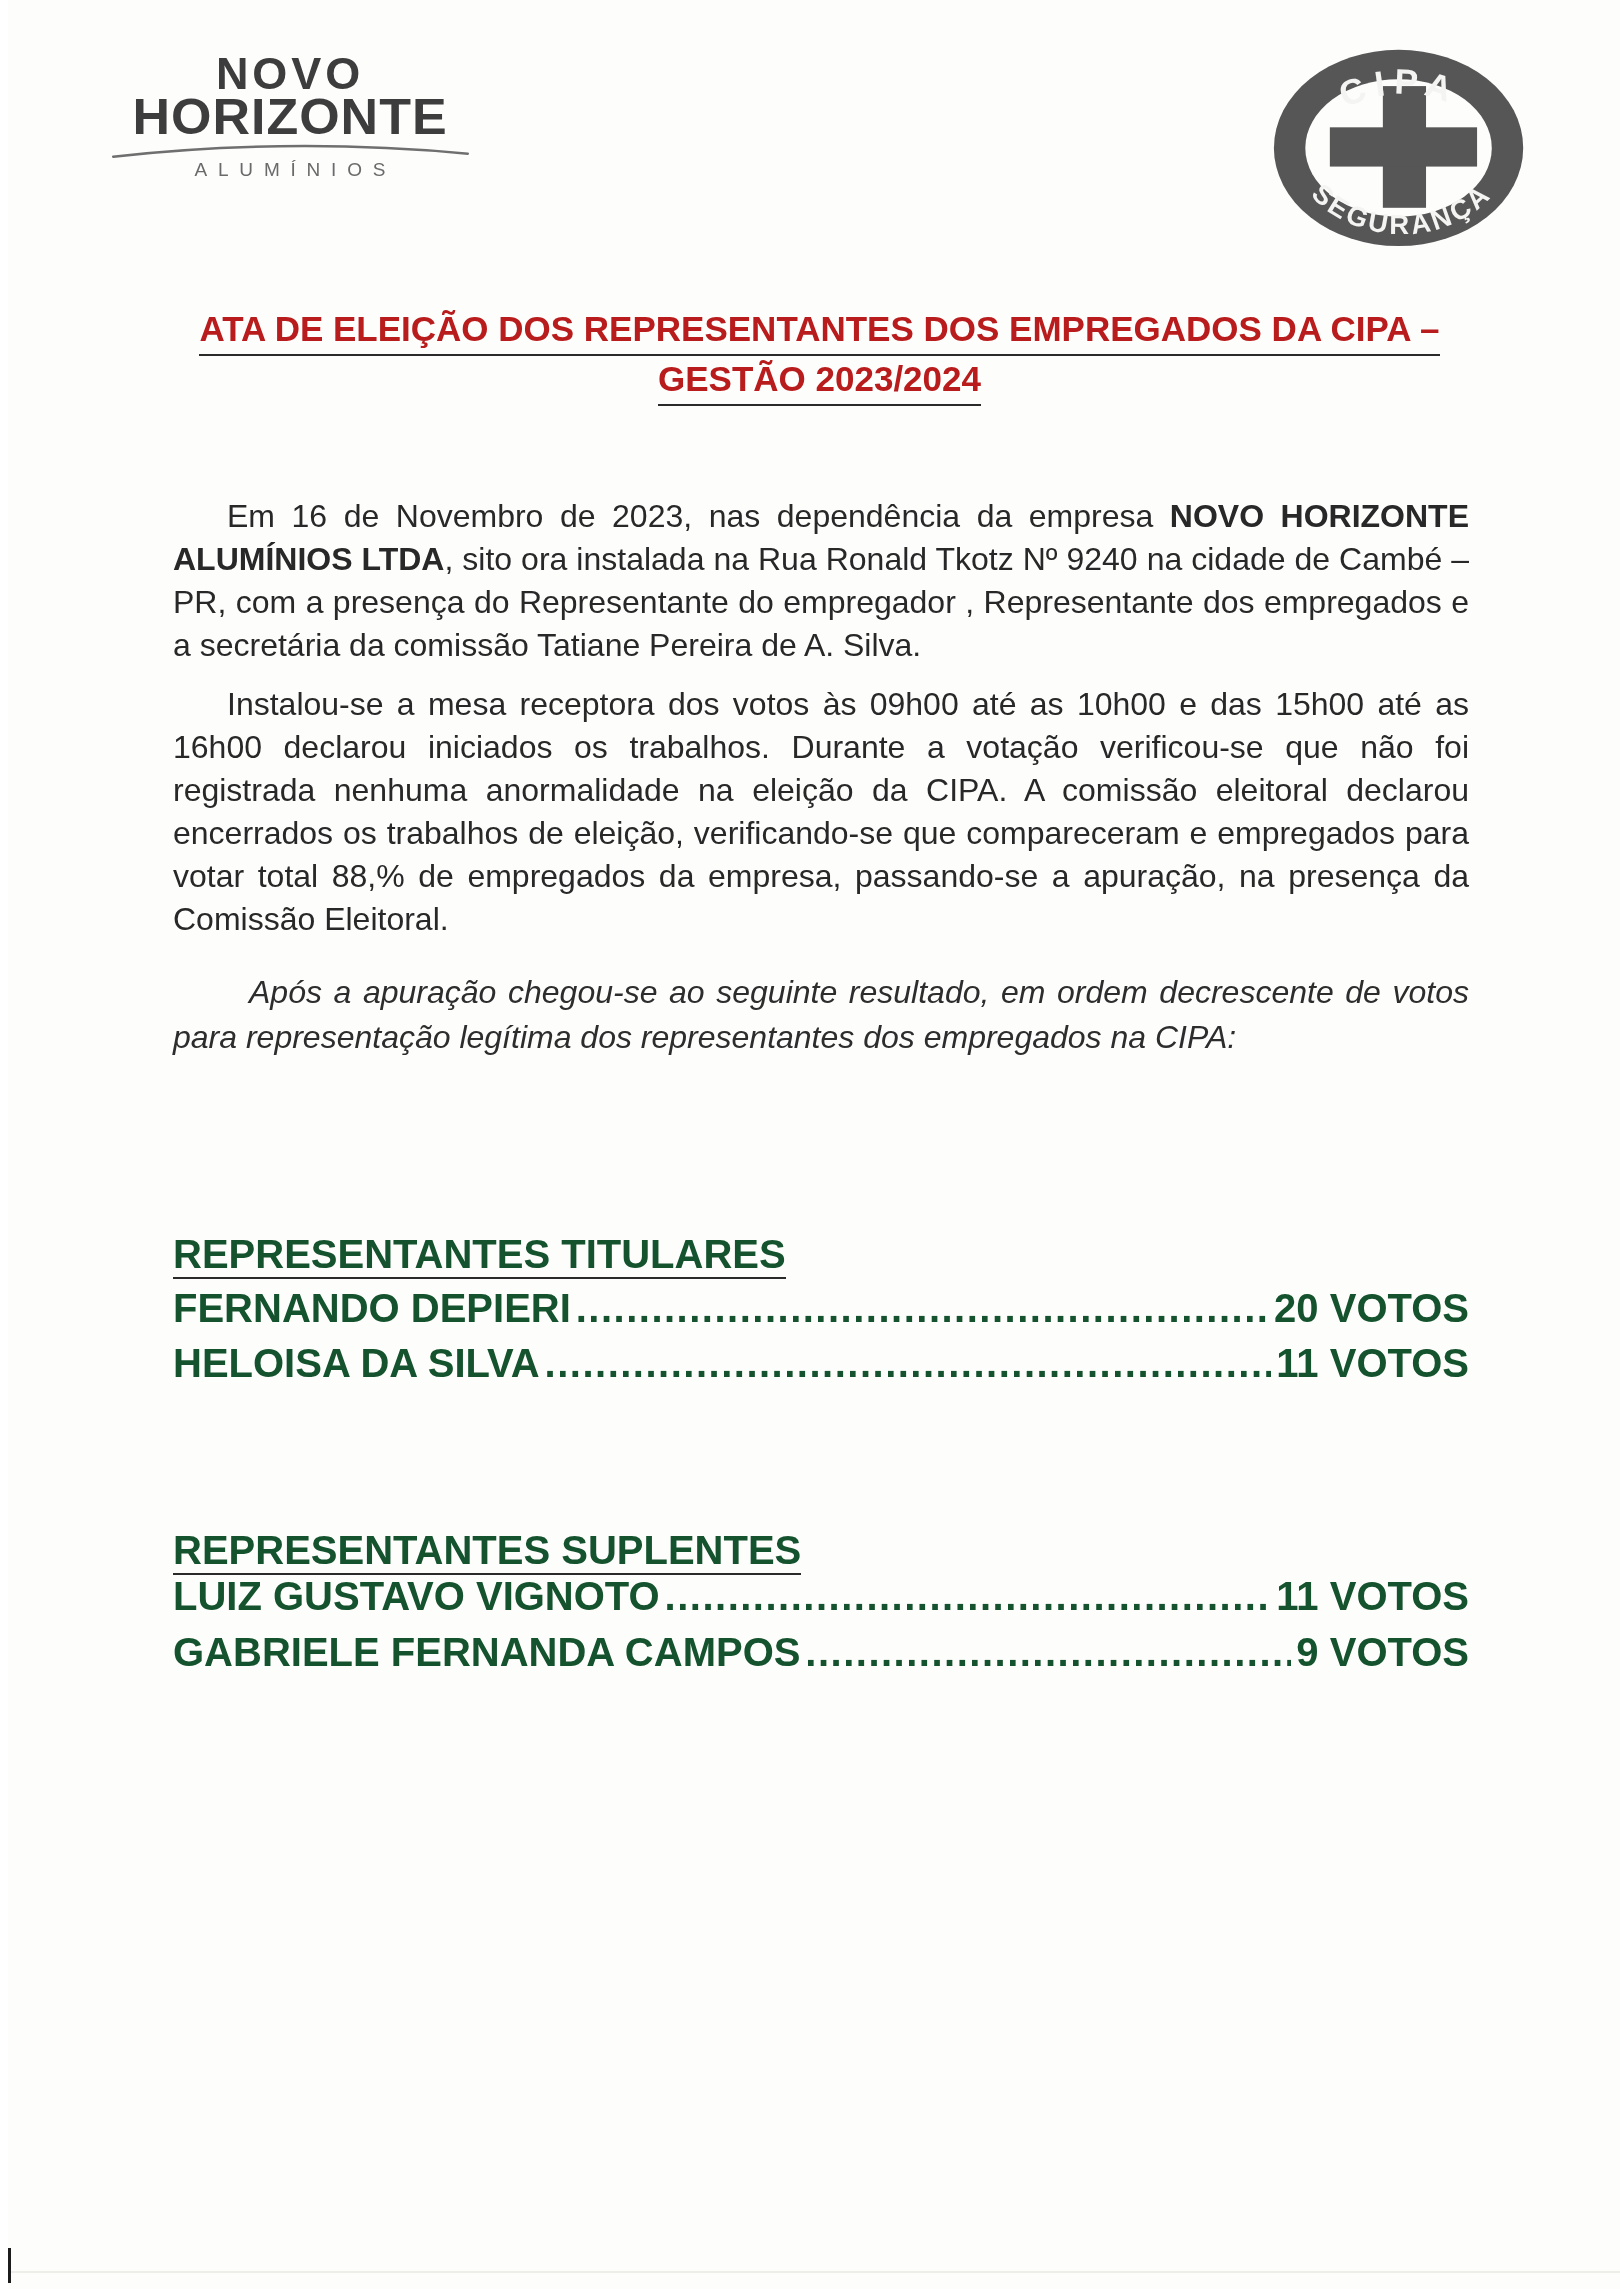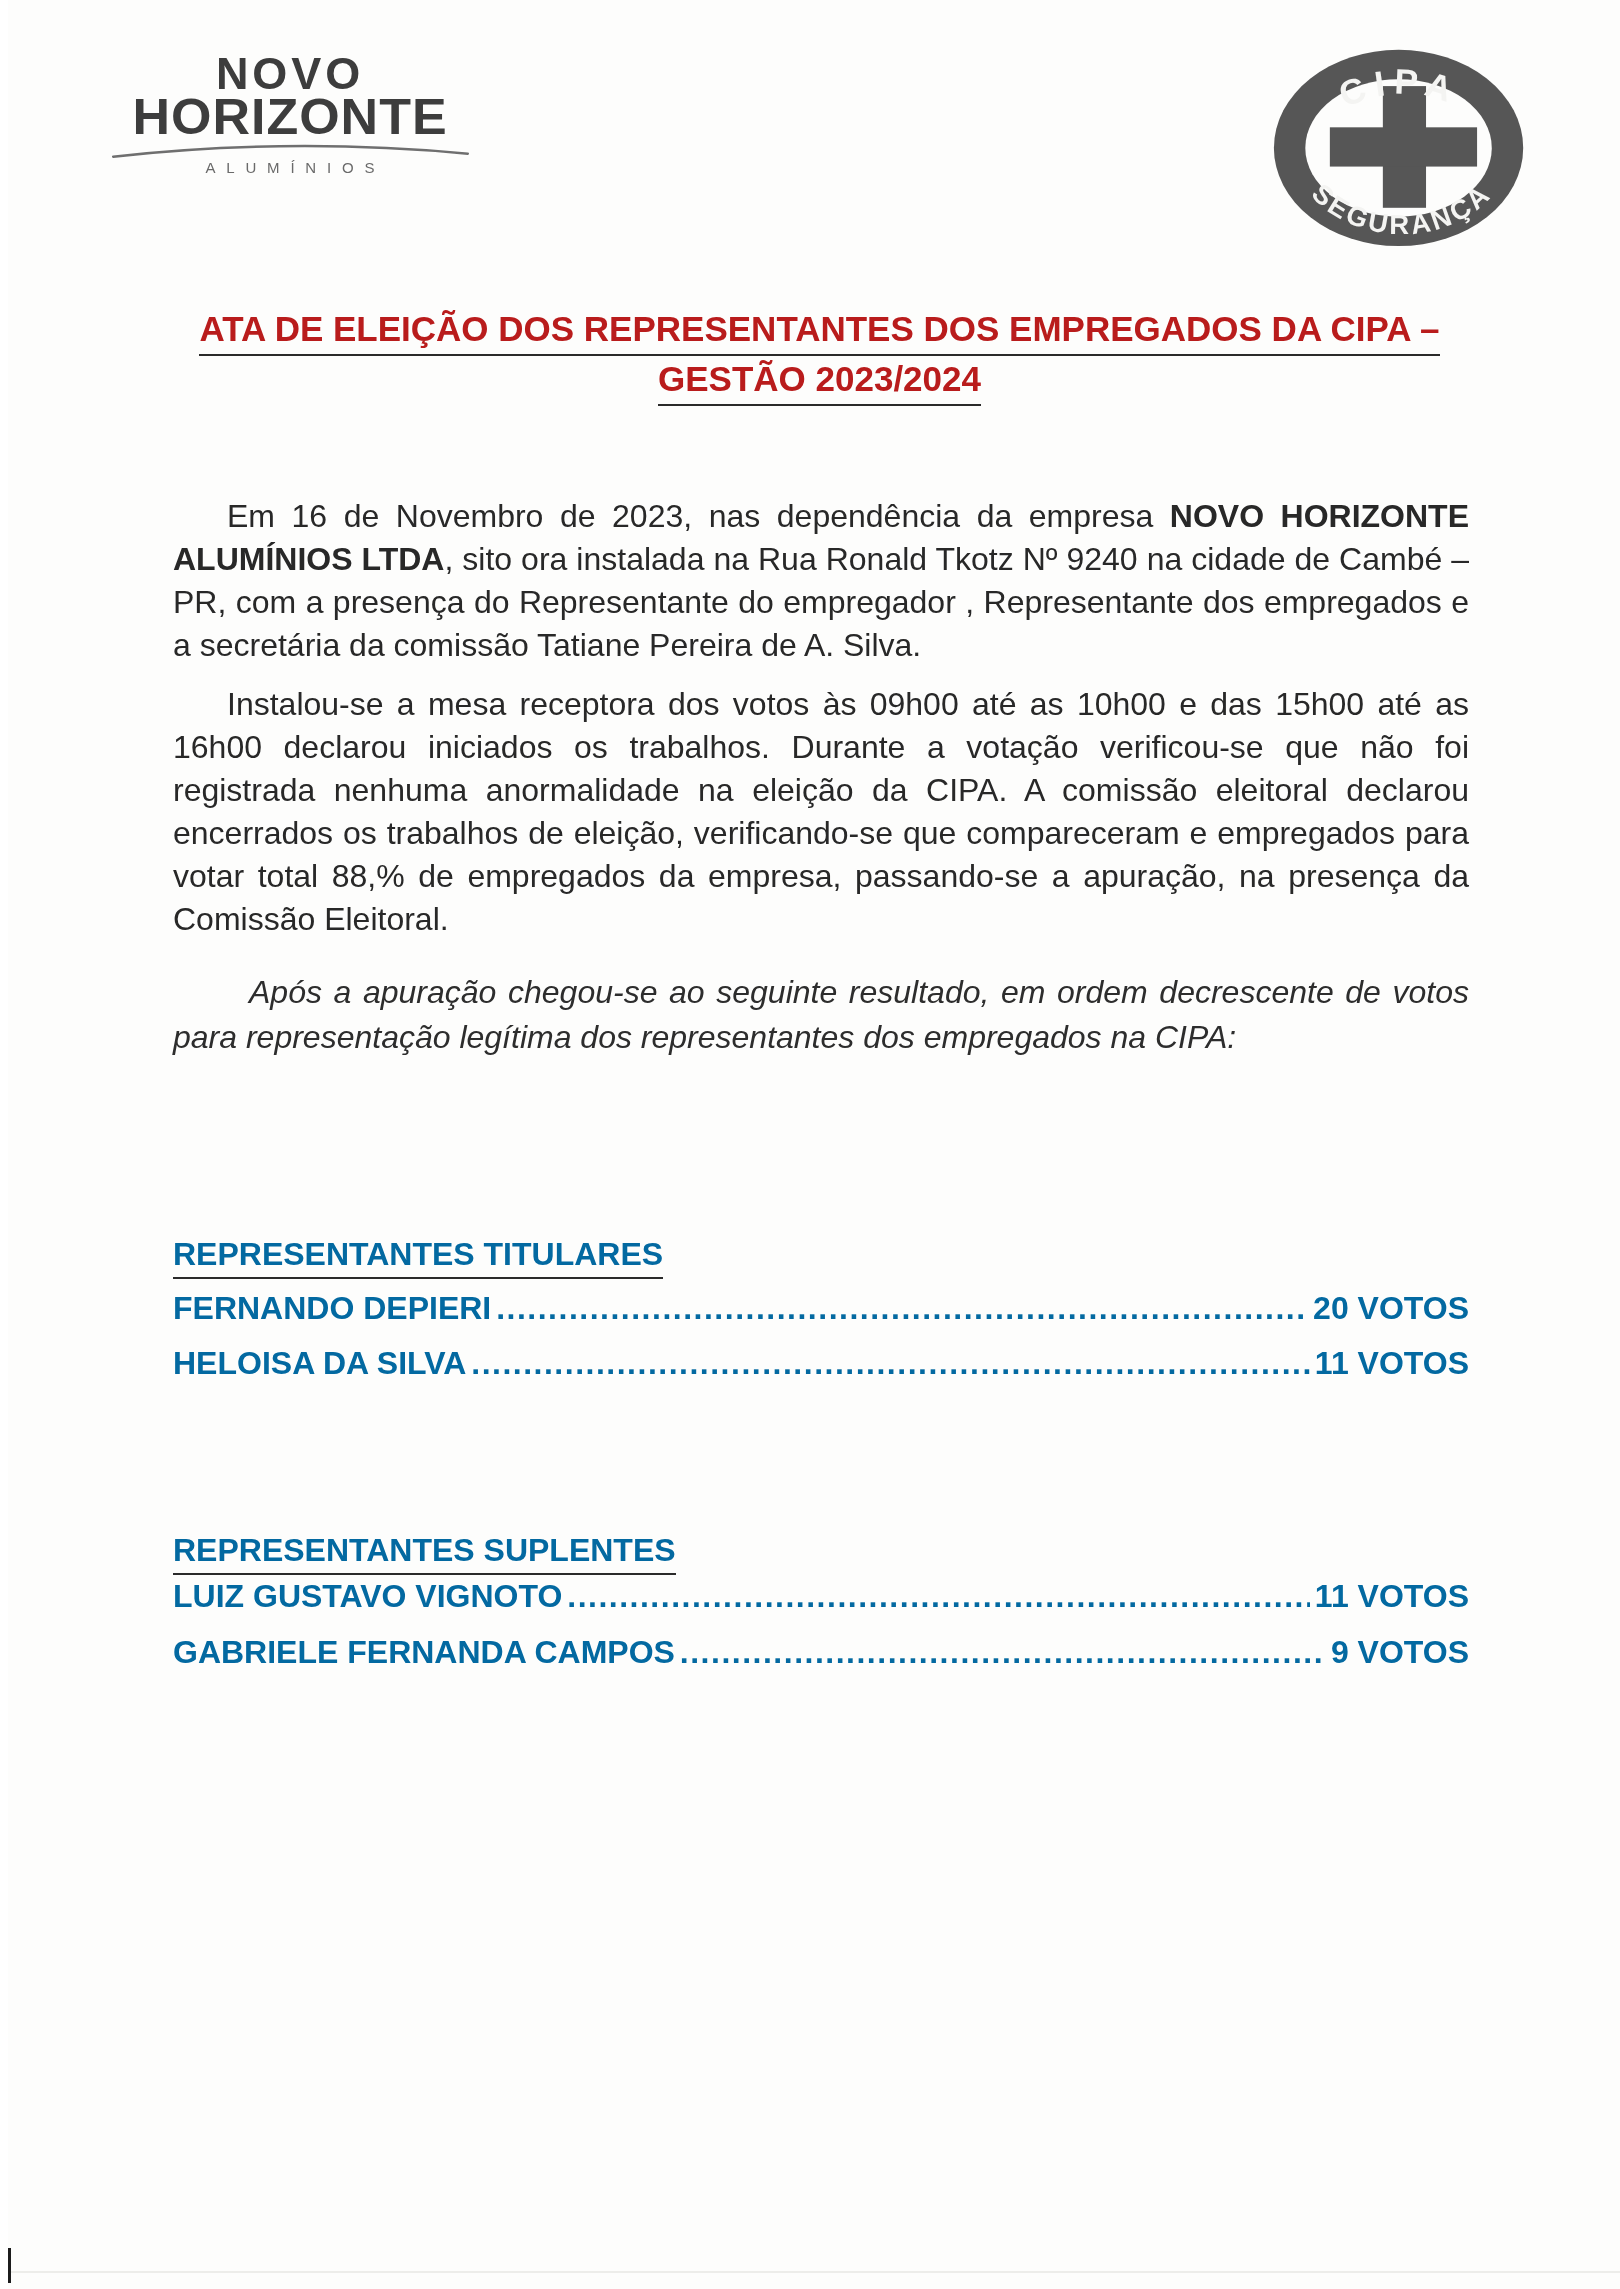--- a/index.html
+++ b/index.html
@@ -11,21 +11,21 @@
     color:#2a2a2a;
     overflow:hidden;
     margin-left:8px;
   }
 
   
   .logo{position:absolute;left:98px;top:51px;width:368px;text-align:center;color:#3d3d3d;}
   .logo-line1{font-size:45px;font-weight:bold;letter-spacing:3.9px;line-height:45px;}
   .logo-line2{font-size:52px;font-weight:bold;letter-spacing:1px;line-height:51px;margin-top:-3.9px;transform:scaleY(0.95);}
   .logo-swoosh{display:block;margin:-2px auto 0;}
-  .logo-sub{font-size:15px;letter-spacing:10.8px;color:#6a6a6a;margin-top:-2px;text-indent:10.8px;}
+  .logo-sub{font-size:19px;letter-spacing:10.8px;color:#6a6a6a;margin-top:-2px;text-indent:10.8px;}
 
   
   .badge{position:absolute;left:1261px;top:37px;width:265px;height:214px;}
   .badge svg{display:block;}
 
   
   .doc-title{
     position:absolute;left:162px;top:306px;width:1299px;
     text-align:center;font-weight:bold;font-size:35px;line-height:46px;color:#b91c1c;
   }
@@ -38,21 +38,21 @@
   }
   .body-block p{margin:0;text-indent:54px;}
   .body-block p + p{margin-top:15.7px;}
   .intro-block{
     position:absolute;left:165px;top:970px;width:1296px;
     font-size:32px;line-height:45px;text-align:justify;font-style:italic;color:#2d2d2d;
   }
   .intro-block p{margin:0;text-indent:76px;}
 
   
-  .list-section{position:absolute;left:165px;width:1296px;font-size:32px;color:#0369a1;}
+  .list-section{position:absolute;left:165px;width:1296px;font-size:40px;color:#14532d;}
   .list-titulares{top:1233px;}
   .list-suplentes{top:1529px;}
   .list-heading{font-weight:bold;line-height:43px;}
   .list-heading .hline{display:inline-block;border-bottom:2.9px solid #2a2a2a;padding-bottom:1px;}
   .vote-row{display:flex;align-items:baseline;font-weight:bold;line-height:43px;white-space:nowrap;}
   .row-gap-sm{margin-top:7.8px;}
   .row-gap{margin-top:12.7px;}
   .vote-dots{flex:1;overflow:hidden;margin:0 4.9px;letter-spacing:1.5px;}
   .vote-dots::after{content:"................................................................................................................................................................................................................................";}
   .vote-count{white-space:nowrap;}

